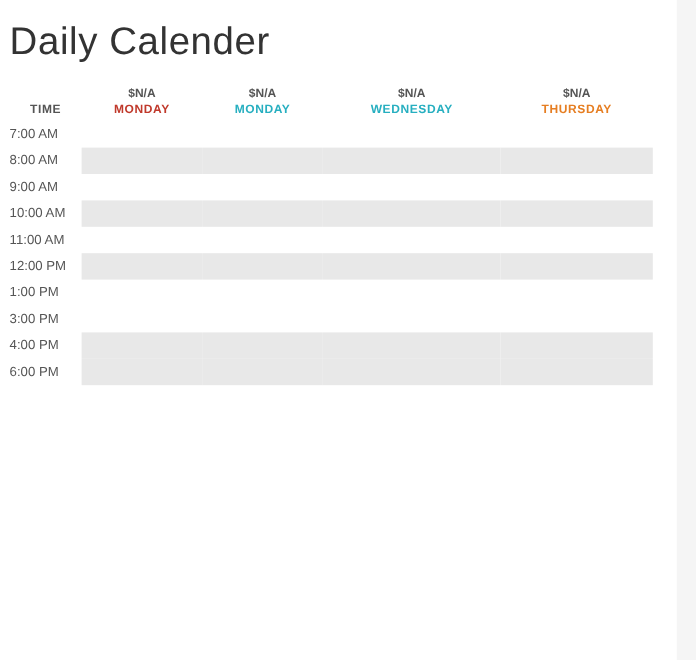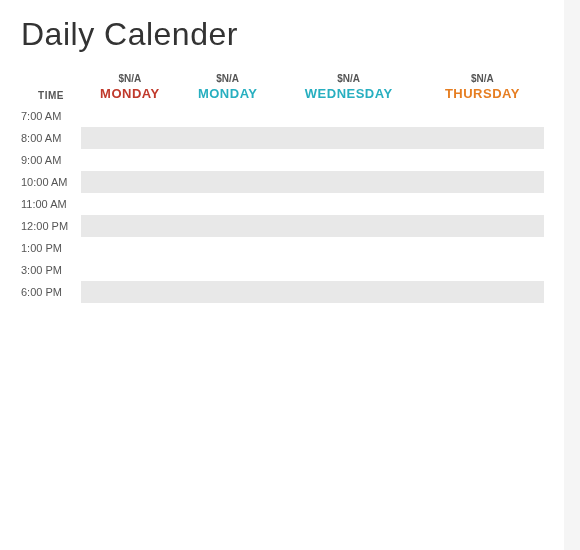--- a/index.html
+++ b/index.html
@@ -6,21 +6,21 @@
     body {
       background: #f5f5f5;
       font-family: Arial, sans-serif;
       width: 580px;
       min-height: 550px;
     }
     .page {
       background: #fff;
       width: 564px;
       min-height: 550px;
-      padding: 16px 20px 20px 21px;
+      padding: 16px 20px 20px 8px;
     }
     .title {
       font-size: 32px;
       font-weight: 300;
       color: #333;
       margin-bottom: 18px;
       letter-spacing: 0.5px;
     }
     .calendar-table {
       width: 100%;
@@ -36,21 +36,21 @@
       font-weight: bold;
       color: #555;
       text-align: center;
       padding-bottom: 2px;
       padding-top: 2px;
     }
     .na-row th.time-col { text-align: left; }
 
     
     .day-row th {
-      font-size: 13px;
+      font-size: 10px;
       font-weight: bold;
       text-align: center;
       padding-bottom: 4px;
       letter-spacing: 0.5px;
     }
     .day-row th.time-col {
       font-size: 10px;
       font-weight: bold;
       color: #555;
       text-align: center;
@@ -171,20 +171,27 @@
           <td class="event-cell"></td>
         </tr>
         <tr class="unshaded">
           <td class="time-cell">3:00 PM</td>
           <td class="event-cell"></td>
           <td class="event-cell"></td>
           <td class="event-cell"></td>
           <td class="event-cell"></td>
         </tr>
         <tr class="shaded">
+          <td class="time-cell">4:00 PM</td>
+          <td class="event-cell"></td>
+          <td class="event-cell"></td>
+          <td class="event-cell"></td>
+          <td class="event-cell"></td>
+        </tr>
+        <tr class="shaded">
           <td class="time-cell">6:00 PM</td>
           <td class="event-cell"></td>
           <td class="event-cell"></td>
           <td class="event-cell"></td>
           <td class="event-cell"></td>
         </tr>
       </tbody>
   </table>
 </div>
 

